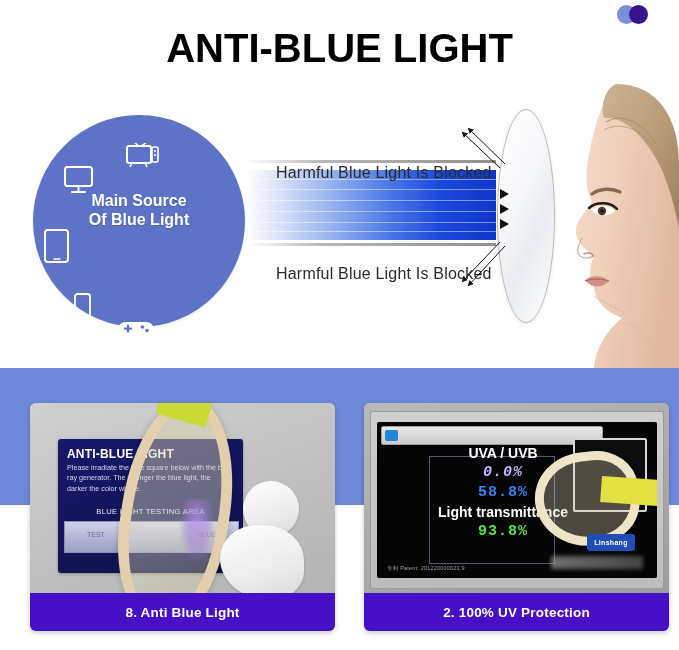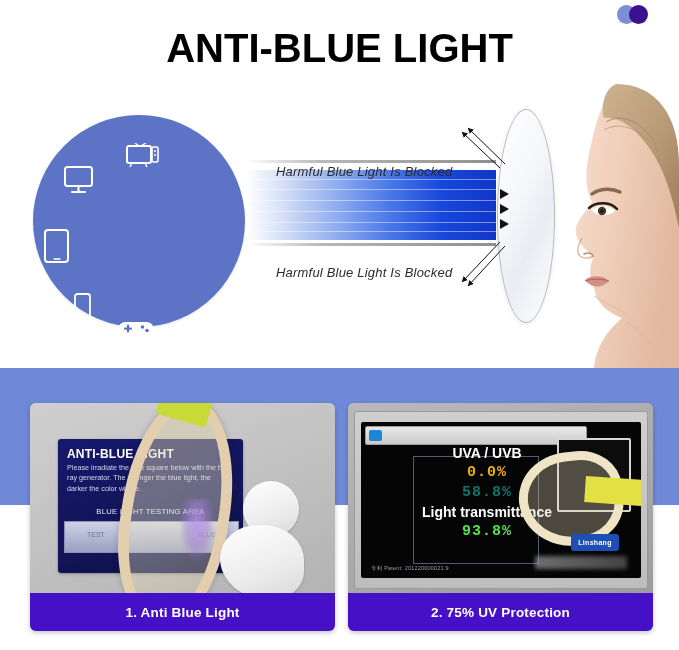--- a/index.html
+++ b/index.html
@@ -96,26 +96,25 @@
   }
   .beam-edge {
     position: absolute; left: 246px; width: 250px; height: 3px;
     background: linear-gradient(to right, rgba(255,255,255,0) 0%, #b8b8b8 30%, #8f8f8f 100%);
   }
   .beam-edge-top { top: 74px; }
   .beam-edge-bot { top: 157px; }
 
   .beam-label {
     position: absolute;
-    font-size: 13px;
+    font-size: 16px;
     color: #2b2b2b;
     letter-spacing: 0.2px;
     font-family: "Liberation Sans", sans-serif;
     white-space: nowrap;
-    font-style: italic;
   }
   .beam-label-top { left: 276px; top: 78px; }
   .beam-label-bot { left: 276px; top: 179px; }
 
   
   .lens {
     position: absolute;
     left: 497px; top: 23px;
     width: 56px; height: 212px;
     border-radius: 50%;
@@ -146,21 +145,21 @@
   .card {
     position: absolute;
     top: 403px;
     width: 305px; height: 228px;
     border-radius: 6px;
     overflow: hidden;
     box-shadow: 0 2px 5px rgba(0,0,0,0.22);
     background: #bfbfbf;
   }
   .card-left  { left: 30px; }
-  .card-right { left: 348px; }
+  .card-right { left: 364px; }
 
   .card-photo { position: absolute; left: 0; top: 0; width: 305px; height: 190px; overflow: hidden; }
   .card-caption {
     position: absolute;
     left: 0; bottom: 0;
     width: 305px; height: 38px;
     background: #4510c6;
     color: #ffffff;
     font-size: 13.5px;
     font-weight: bold;
@@ -279,22 +278,22 @@
   }
   .ro-label {
     font-size: 14px; font-weight: bold; color: #ffffff;
     line-height: 19px; letter-spacing: 0px; white-space: nowrap;
   }
   .ro-val {
     font-size: 15px; font-weight: bold; line-height: 20px;
     font-family: "Liberation Mono", monospace;
     letter-spacing: 1px;
   }
-  .ro-uv    { color: #eab308; }
-  .ro-blue  { color: #0f766e; }
+  .ro-uv    { color: #c4b5fd; font-style: italic; }
+  .ro-blue  { color: #3b82f6; }
   .ro-green { color: #57e04f; text-align: center; }
   .ro-frame {
     position: absolute; left: 52px; top: 34px;
     width: 124px; height: 106px;
     border: 1px solid rgba(150,160,210,0.55);
   }
   .glasses-front {
     position: absolute; right: 18px; top: 30px;
     width: 86px; height: 76px;
     border: 9px solid #efe4c6;
@@ -396,20 +395,24 @@
     <div class="dev-icon" style="left:115px; top:231px;">
       <svg width="42" height="26" viewBox="0 0 42 26">
         <path d="M11 5 H31 C36.5 5 40 10 40 15 C40 20 36.5 22 34 20 L29 16 H13 L8 20 C5.5 22 2 20 2 15 C2 10 5.5 5 11 5 Z" fill="#fff"></path>
         <rect x="9" y="10.5" width="8" height="2.2" rx="1" fill="#5d74c6"></rect>
         <rect x="11.9" y="7.6" width="2.2" height="8" rx="1" fill="#5d74c6"></rect>
         <circle cx="27.5" cy="10" r="1.8" fill="#5d74c6"></circle>
         <circle cx="32" cy="13.5" r="1.8" fill="#5d74c6"></circle>
       </svg>
     </div>
 
+    <div class="source-text">
+      <span>Main Source</span><br>
+      <span>Of Blue Light</span>
+    </div>
 
     <div class="beam-edge beam-edge-top"></div>
     <div class="beam-edge beam-edge-bot"></div>
 
     <div class="beam-wrap">
       <div class="beam"></div>
       <div class="beam-lines">
         <i style="top:9px"></i>
           <i style="top:19px"></i>
           <i style="top:30px"></i>
@@ -510,21 +513,21 @@
           <span class="s-r">BLUE</span>
         </div>
       </div>
 
       <div class="uvglow"></div>
       <div class="temple"></div>
       <div class="temple-tip"></div>
       <div class="glove glove-a"></div>
       <div class="glove glove-b"></div>
     </div>
-    <div class="card-caption">1. Anti Blue Light</div>
+    <div class="card-caption">8. Anti Blue Light</div>
   </div>
 
   <div class="card card-right">
     <div class="card-photo">
       <div class="rc-bg"></div>
 
       <div class="tester">
         <div class="tester-screen">
 
           <div class="slot">
@@ -543,16 +546,16 @@
 
           <div class="tester-win"></div>
           <div class="glasses-front"></div>
           <div class="glasses-arm"></div>
           <div class="brand-badge">Linshang</div>
           <div class="blur-bar"></div>
           <div class="patent-txt">专利 Patent: 201220000021.9</div>
         </div>
       </div>
     </div>
-    <div class="card-caption">2. 75% UV Protection</div>
+    <div class="card-caption">2. 100% UV Protection</div>
   </div>
 
 </div>
 
 </body></html>

